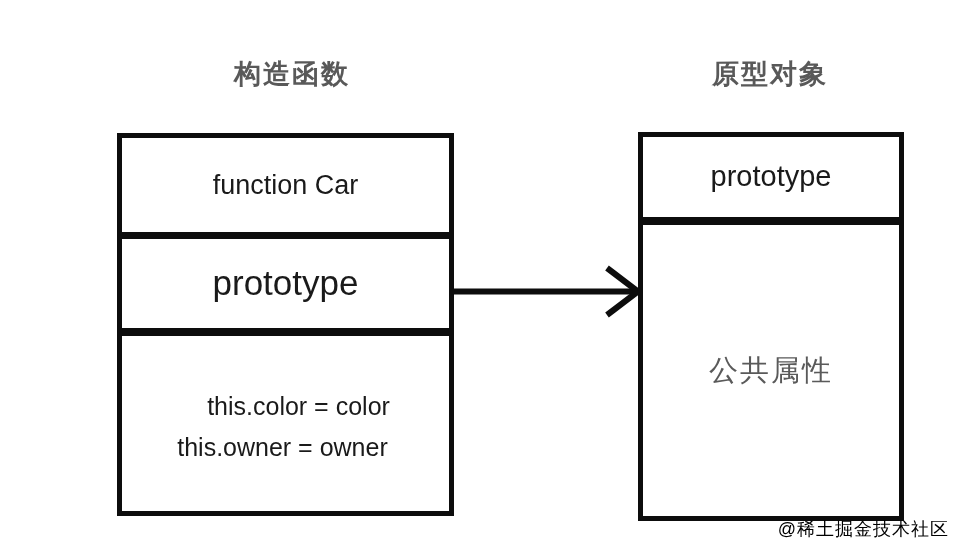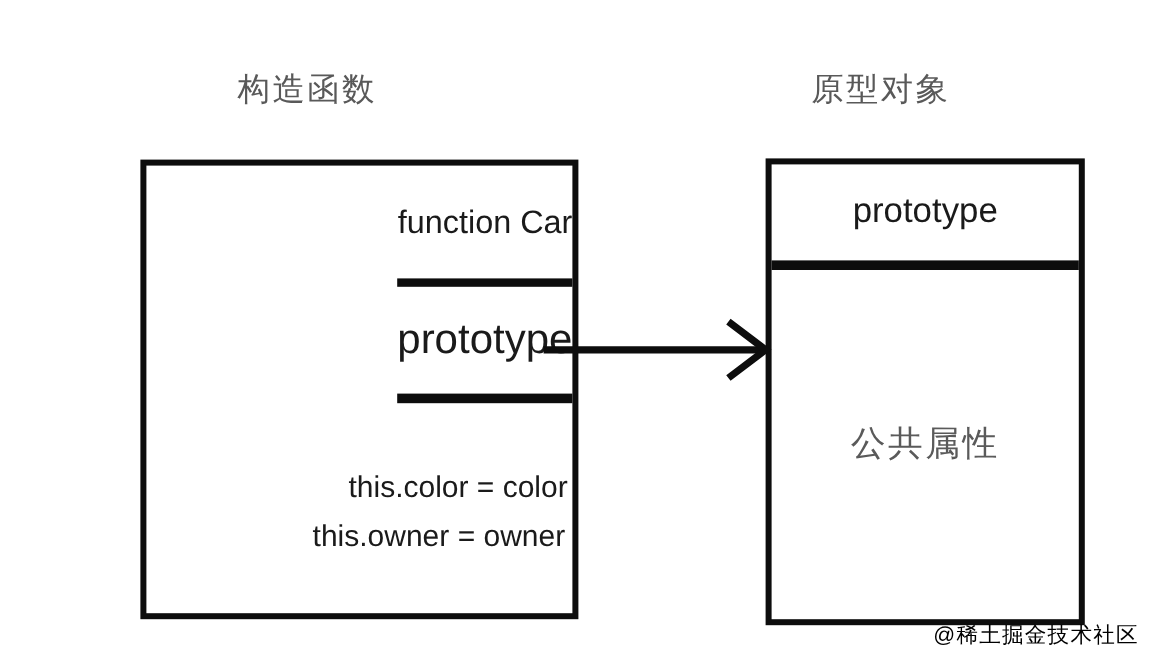--- a/index.html
+++ b/index.html
@@ -17,43 +17,43 @@
     height: 548px;
     background: #ffffff;
     overflow: hidden;
   }
 
   
   .col-title {
     position: absolute;
     color: #595959;
     font-size: 27px;
-    font-weight: 400;
+    font-weight: 700;
     letter-spacing: 2px;
     white-space: nowrap;
     line-height: 1;
+    margin-left: 36px;
   }
   #title-left  { left: 198px; top: 61px; }
   #title-right { left: 676px; top: 61px; }
 
   
   .box {
     position: absolute;
     box-sizing: border-box;
     background: #ffffff;
     border: 5px solid #0d0d0d;
     display: flex;
     flex-direction: column;
   }
   #box-constructor {
     left: 117px;
     top: 133px;
-    width: 365px;
+    width: 337px;
     height: 383px;
-    align-items: flex-end;
   }
   #box-prototype {
     left: 638px;
     top: 132px;
     width: 266px;
     height: 389px;
   }
 
   .cell {
     box-sizing: border-box;

